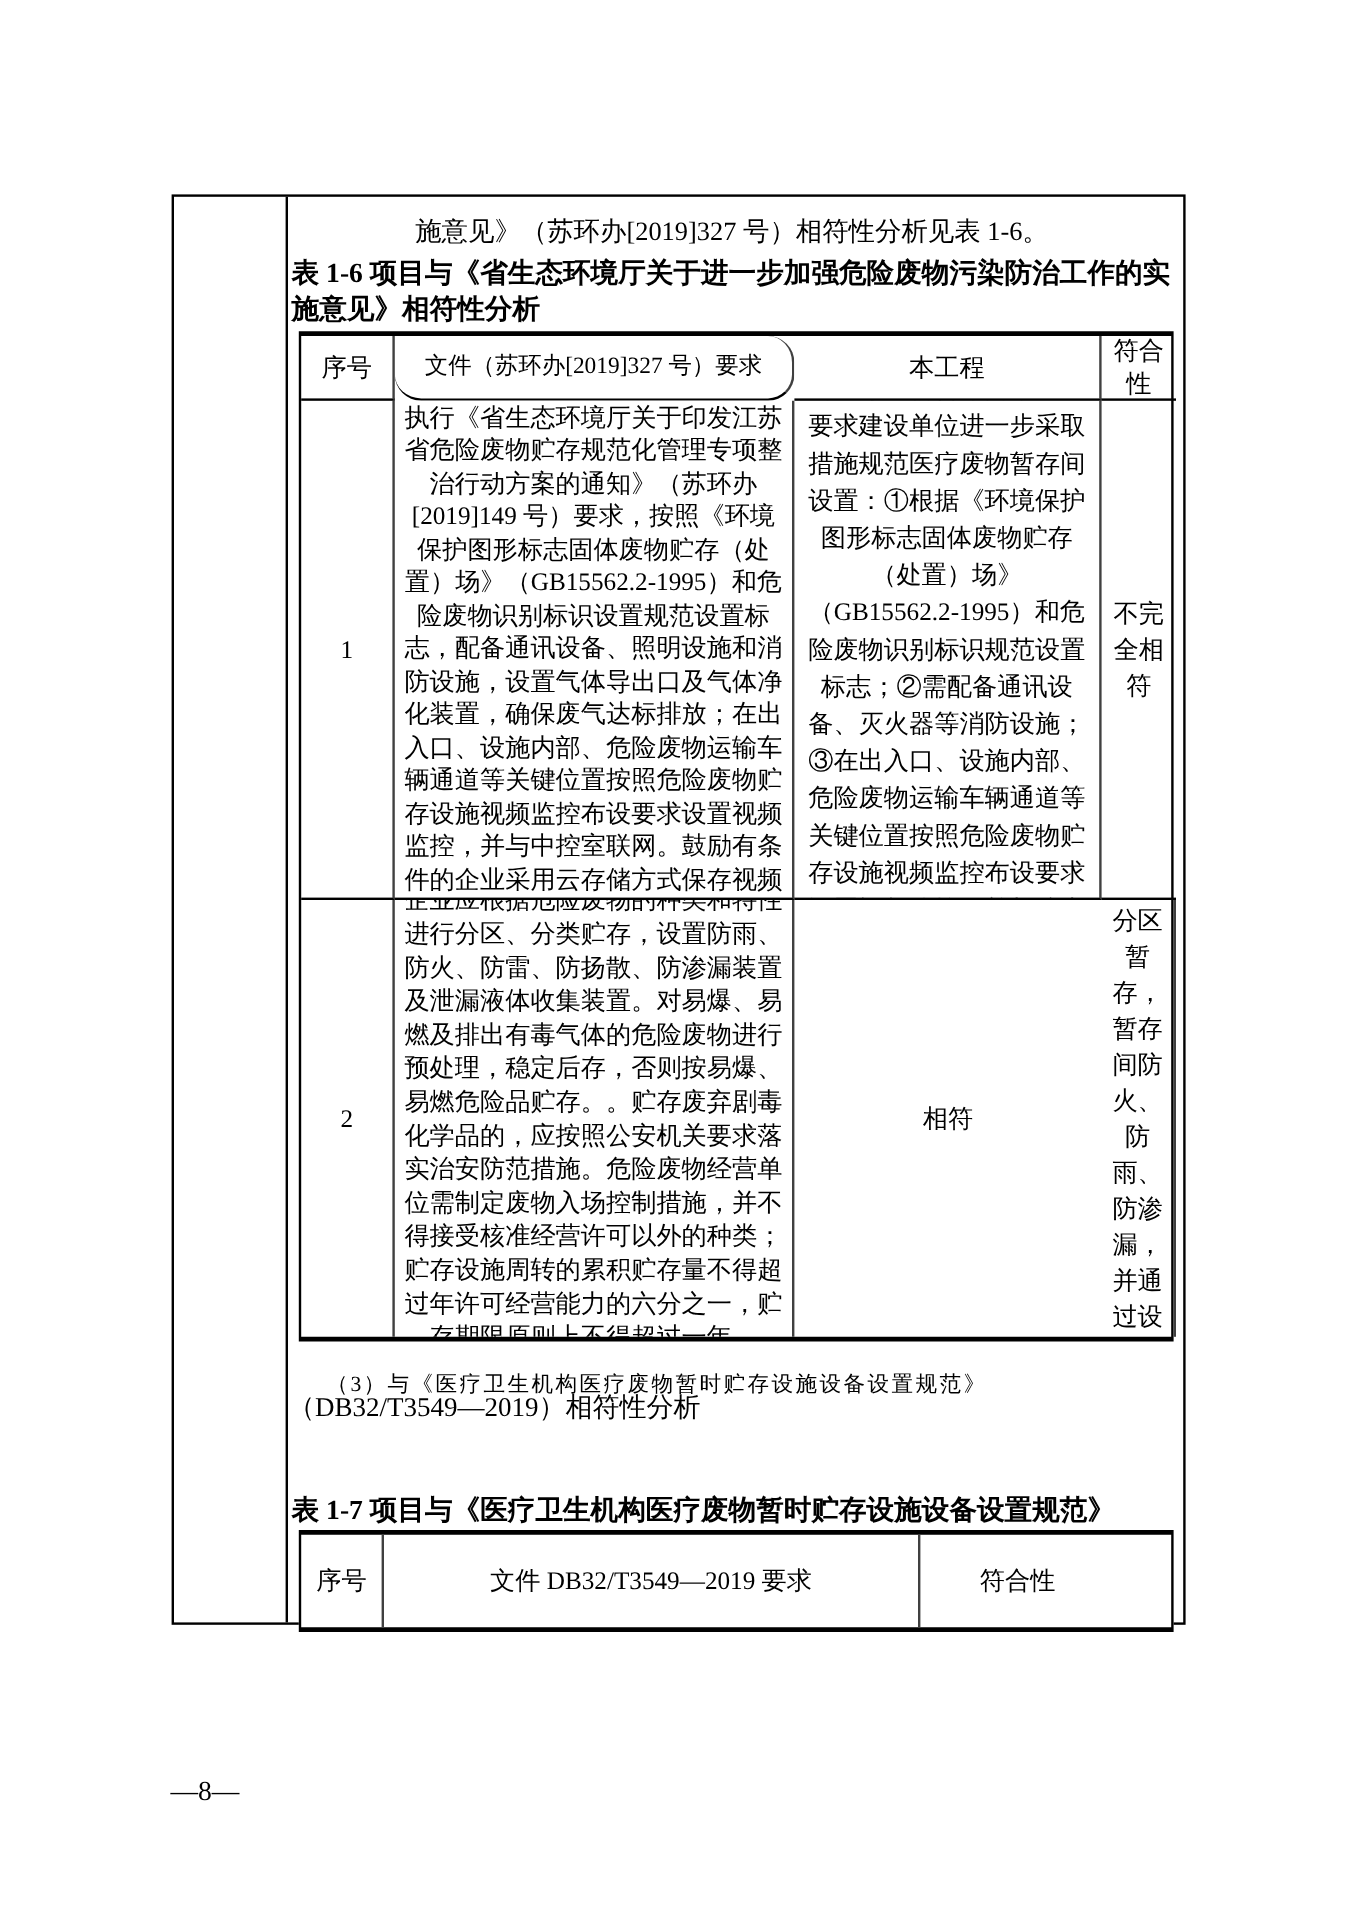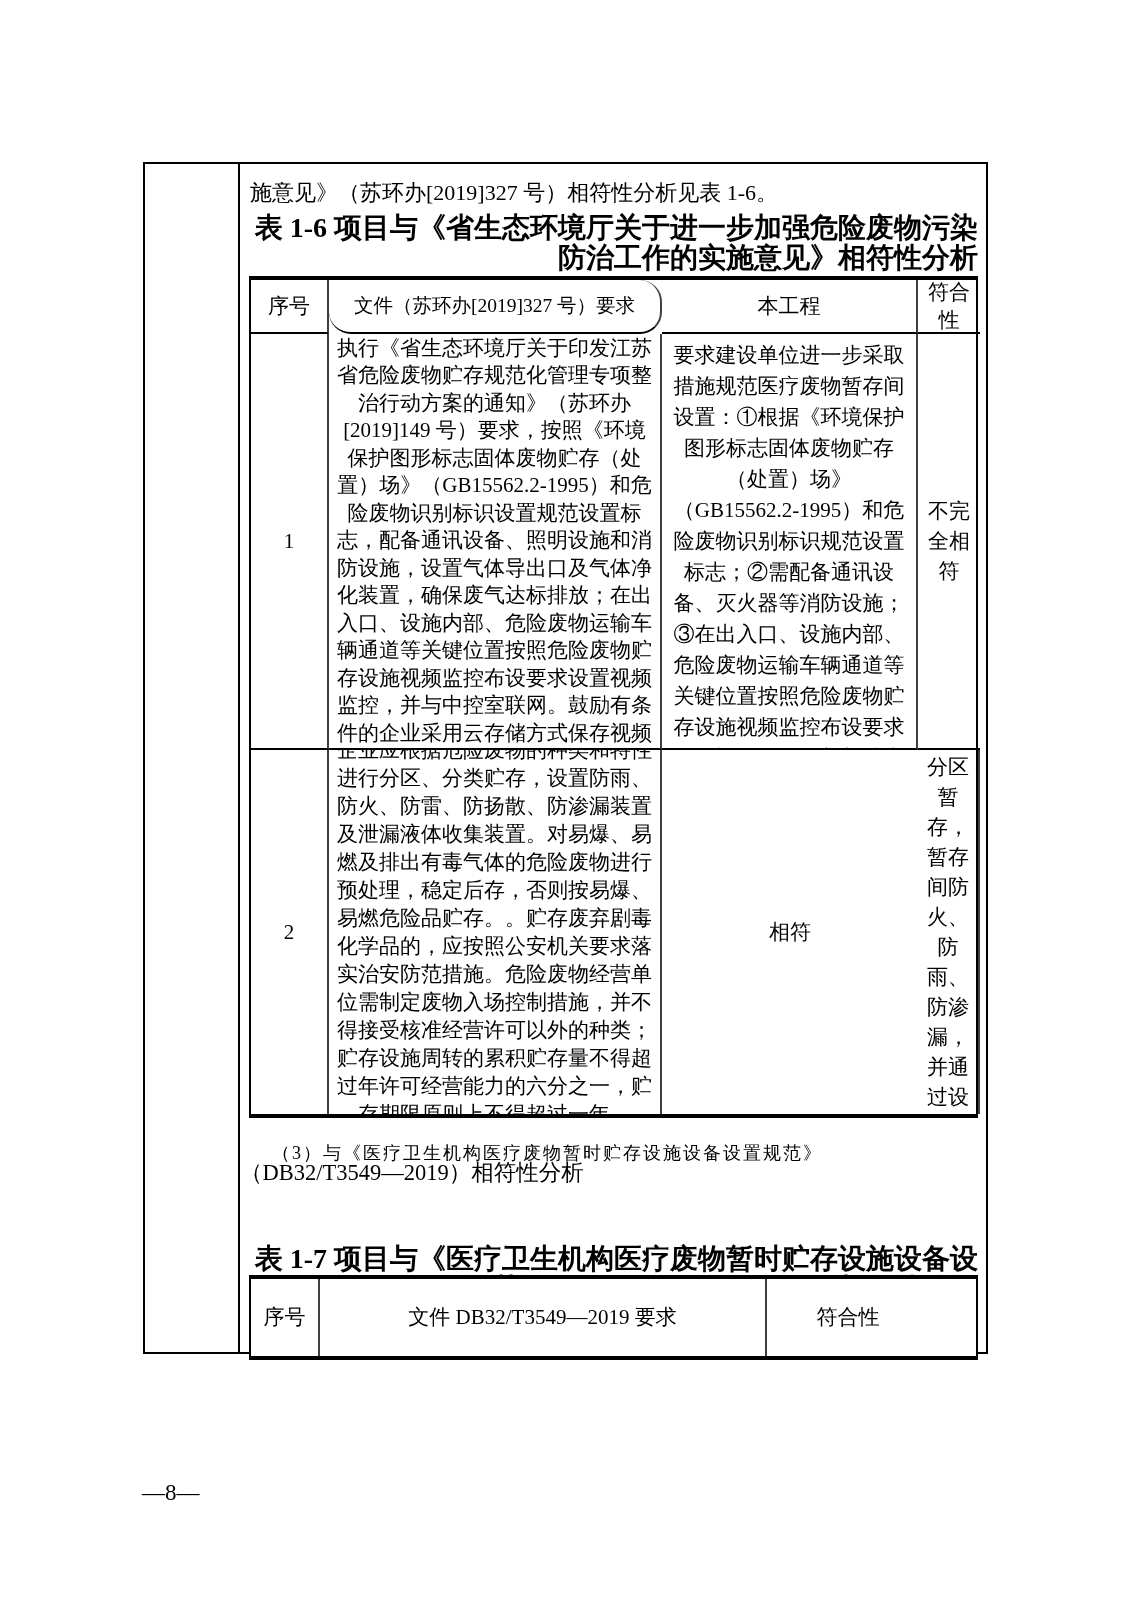--- a/index.html
+++ b/index.html
@@ -6,25 +6,25 @@
   .canvas {
     position:relative; width:1131px; height:1600px; background:#ffffff;
     color:#000; font-family:"Liberation Serif","DejaVu Serif",serif;
   }
   .frame {
     position:absolute; left:143px; top:162px; width:845px; height:1192px;
     border:2px solid #000; box-sizing:border-box;
   }
   .vdivider { position:absolute; left:93px; top:0; bottom:0; width:2px; background:#000; }
 
-  .intro { position:absolute; left:250px; top:179px; width:720px; font-size:22px; line-height:27px; }
+  .intro { position:absolute; left:250px; top:179px; width:720px; font-size:22px; line-height:27px;text-align:center; }
 
   .tbl-title {
-    position:absolute; left:243px; width:735px; text-align:right;
-    font-weight:bold; font-size:28px; line-height:30px;
+    position:absolute; left:243px; width:735px; text-align:left;
+    font-weight:bold; font-size:23px; line-height:30px;
   }
   .t16-title { top:213px; }
   .t17-title { top:1244px; }
 
   .tbl {
     position:absolute; box-sizing:border-box; display:grid; background:#fff;
     border-top:4px solid #000; border-bottom:4px solid #000;
     border-left:2px solid #000; border-right:2px solid #000;
   }
   .t16 { left:249px; top:276px; width:729px;

